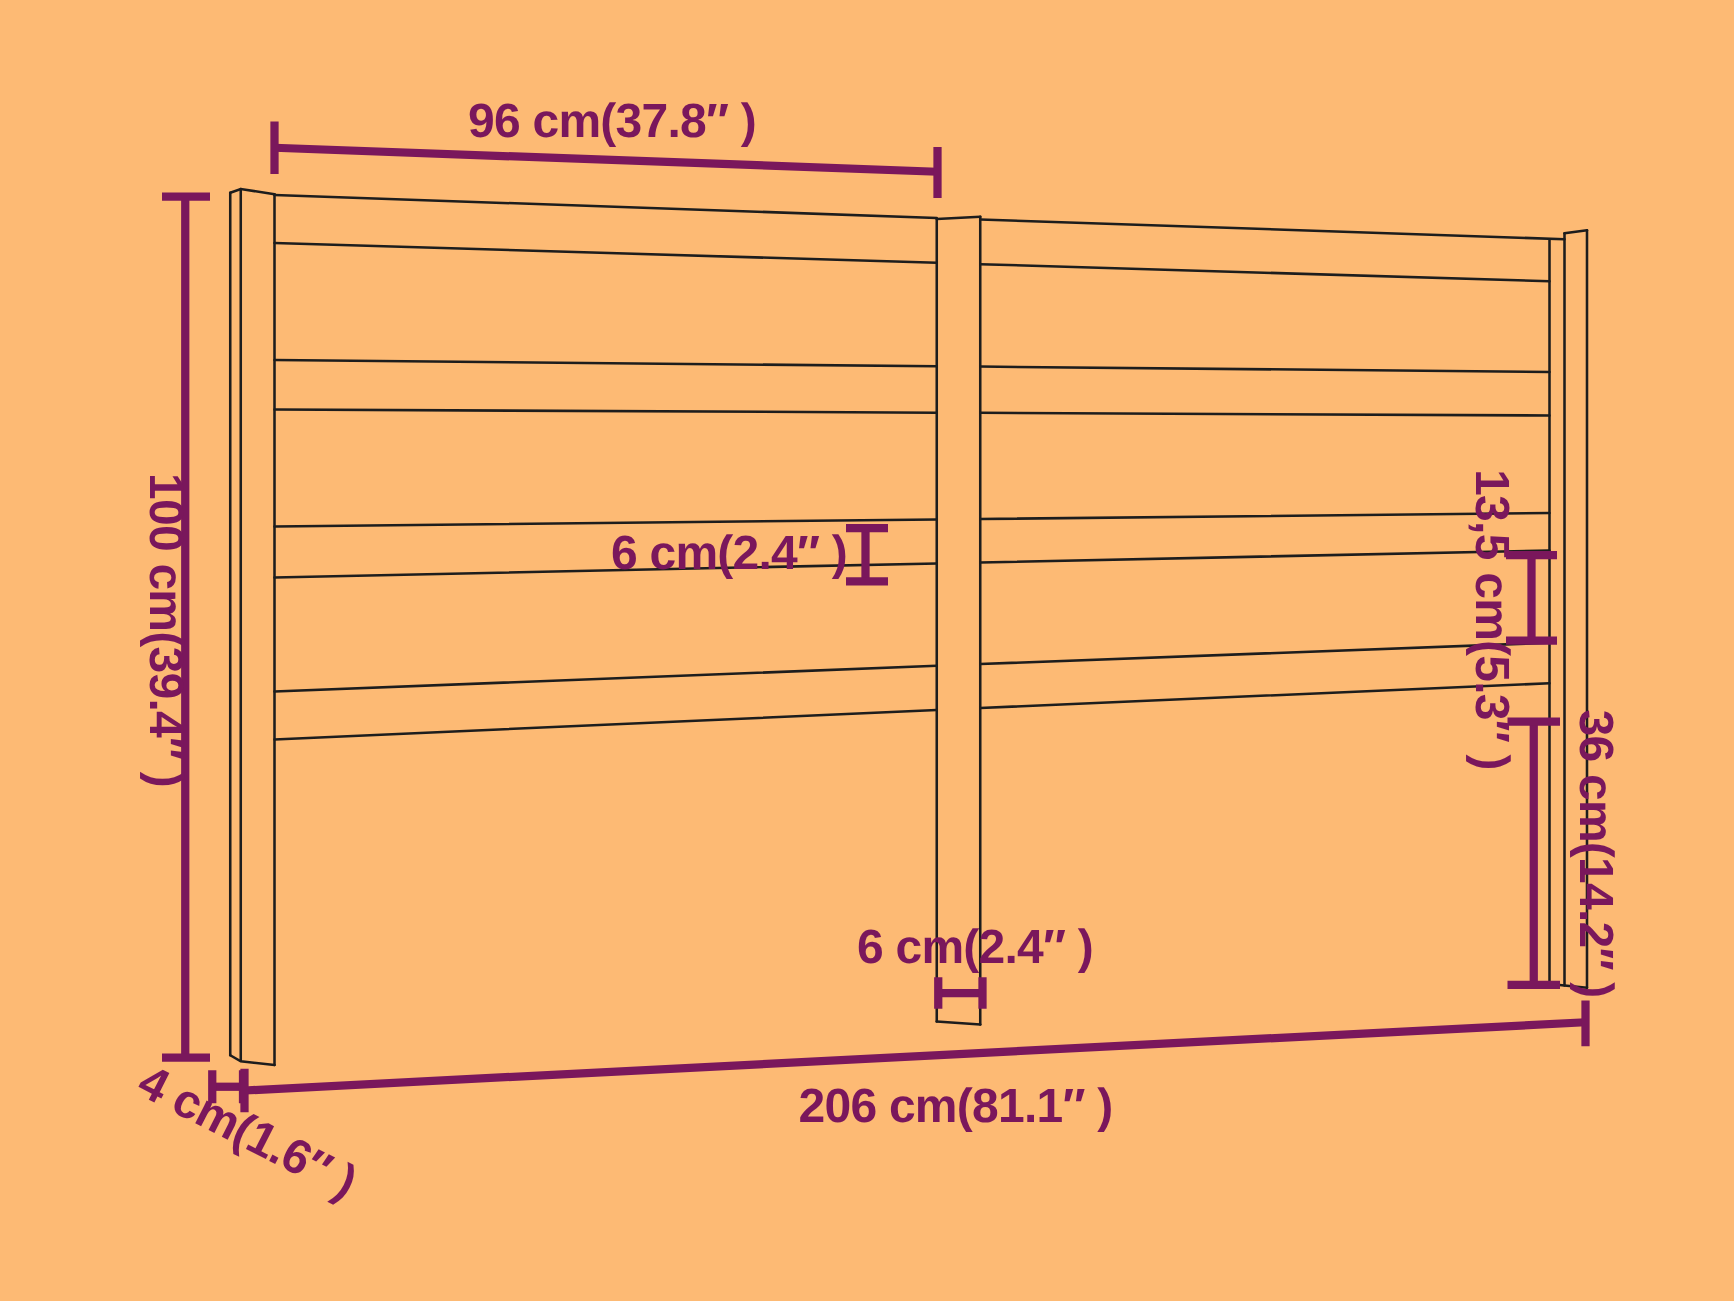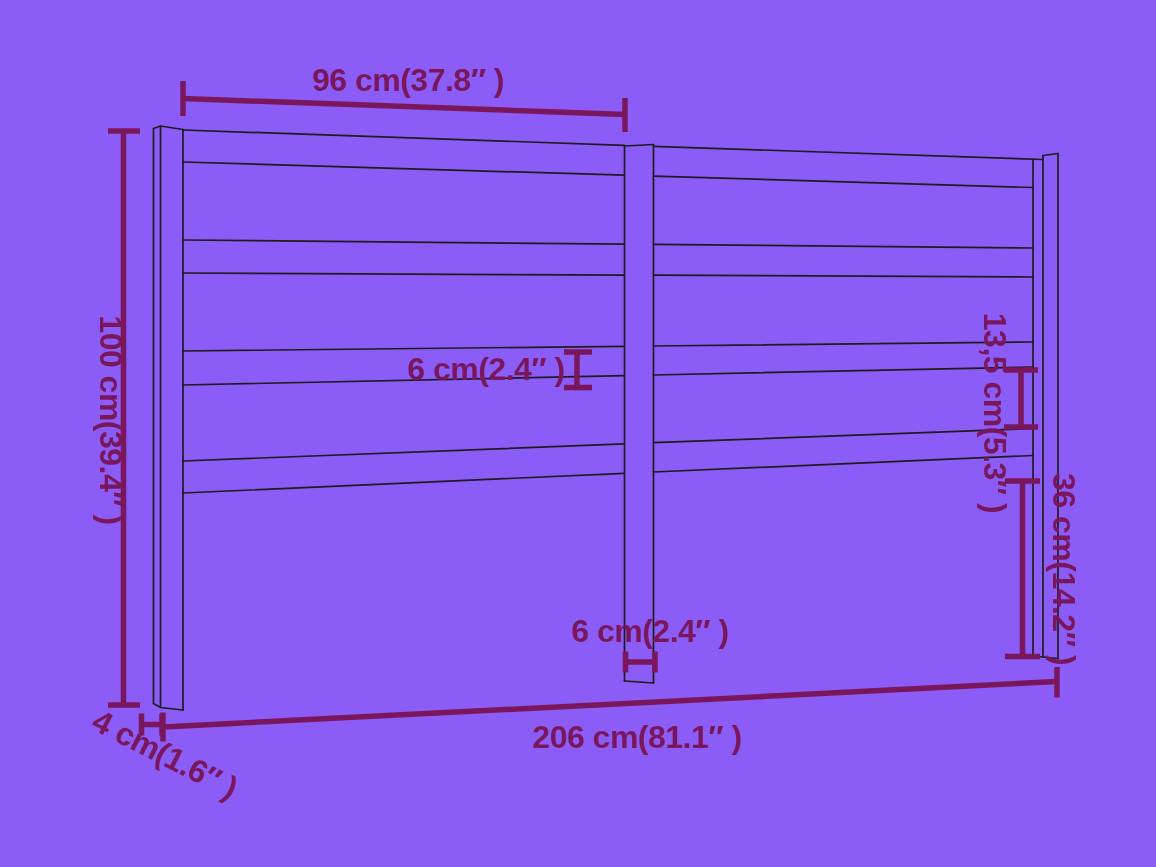--- a/index.html
+++ b/index.html
@@ -1,19 +1,19 @@
 <!DOCTYPE html>
 <html><head>
 <meta charset="utf-8">
 <style>
   html,body{margin:0;padding:0;background:#ffffff;}
   .canvas{
     position:relative;
     width:1156px;height:867px;
-    background:#8b5cf6;
+    background:#fdba74;
     overflow:hidden;
     font-family:"Liberation Sans", sans-serif;
   }
   svg{position:absolute;left:0;top:0;}
   .outline{stroke:#1d1d1d;stroke-width:1.7;fill:none;stroke-linecap:round;}
   .dim{stroke:#7a175c;stroke-width:5.5;fill:none;stroke-linecap:butt;}
   .dim-label{
     fill:#7a175c;
     font-family:"Liberation Sans", sans-serif;
     font-weight:700;

